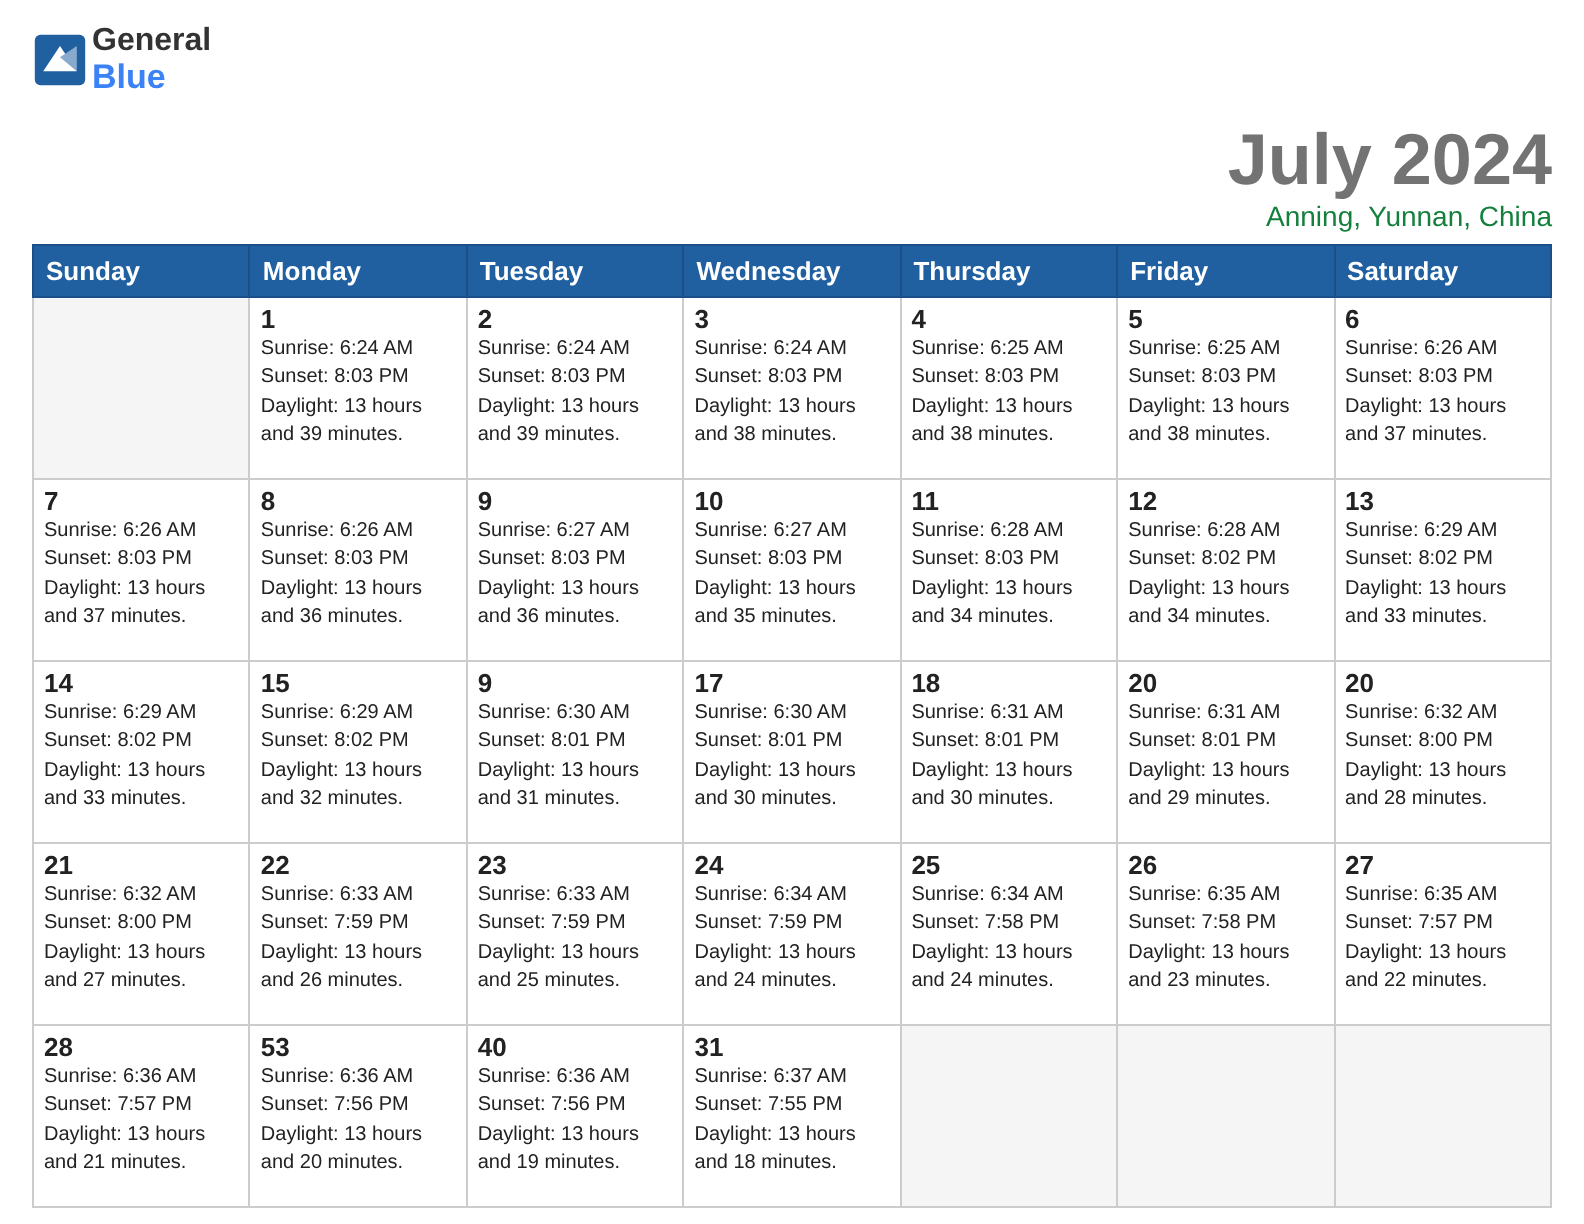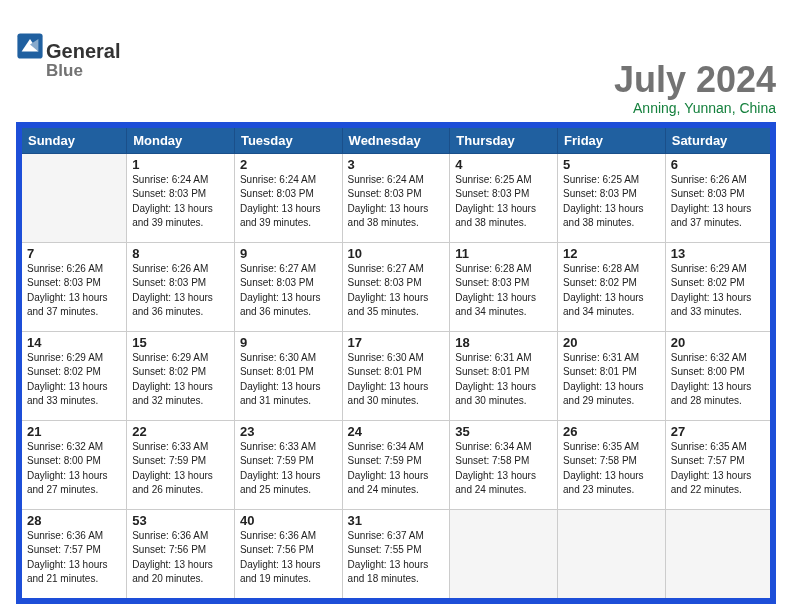--- a/index.html
+++ b/index.html
@@ -26,29 +26,28 @@
     .logo {
       display: flex;
       align-items: center;
     }
     .logo-text {
       display: flex;
       flex-direction: column;
       line-height: 1.1;
     }
     .logo-general {
-      font-size: 20px;
+      font-size: 16px;
       font-weight: bold;
       color: #333;
-      margin-top: 28px;
     }
     .logo-blue {
       font-size: 17px;
       font-weight: bold;
-      color: #737373;
+      color: #3b82f6;
     }
     .logo-icon {
       width: 28px;
       height: 28px;
       margin-right: 2px;
     }
     .title-block {
       text-align: right;
     }
     .main-title {
@@ -57,21 +56,21 @@
       color: #737373;
       line-height: 1.1;
       margin-top: 48px;
     }
     .subtitle {
       font-size: 14px;
       color: #15803d;
     }
     .calendar {
       flex: 1;
-      border: 6px solid #1d4ed8;
+      border: 1px solid #1d4ed8;
       border-collapse: collapse;
       width: 100%;
       table-layout: fixed;
     }
     .calendar th {
       background: #2060a0;
       color: #fff;
       text-align: left;
       padding: 5px 6px;
       font-size: 13px;
@@ -309,21 +308,21 @@
 and 25 minutes.</div>
           </td>
           <td>
             <span class="day-num">24</span>
             <div class="day-info" style="white-space: pre-line;">Sunrise: 6:34 AM
 Sunset: 7:59 PM
 Daylight: 13 hours
 and 24 minutes.</div>
           </td>
           <td>
-            <span class="day-num">35</span>
+            <span class="day-num">25</span>
             <div class="day-info" style="white-space: pre-line;">Sunrise: 6:34 AM
 Sunset: 7:58 PM
 Daylight: 13 hours
 and 24 minutes.</div>
           </td>
           <td>
             <span class="day-num">26</span>
             <div class="day-info" style="white-space: pre-line;">Sunrise: 6:35 AM
 Sunset: 7:58 PM
 Daylight: 13 hours

